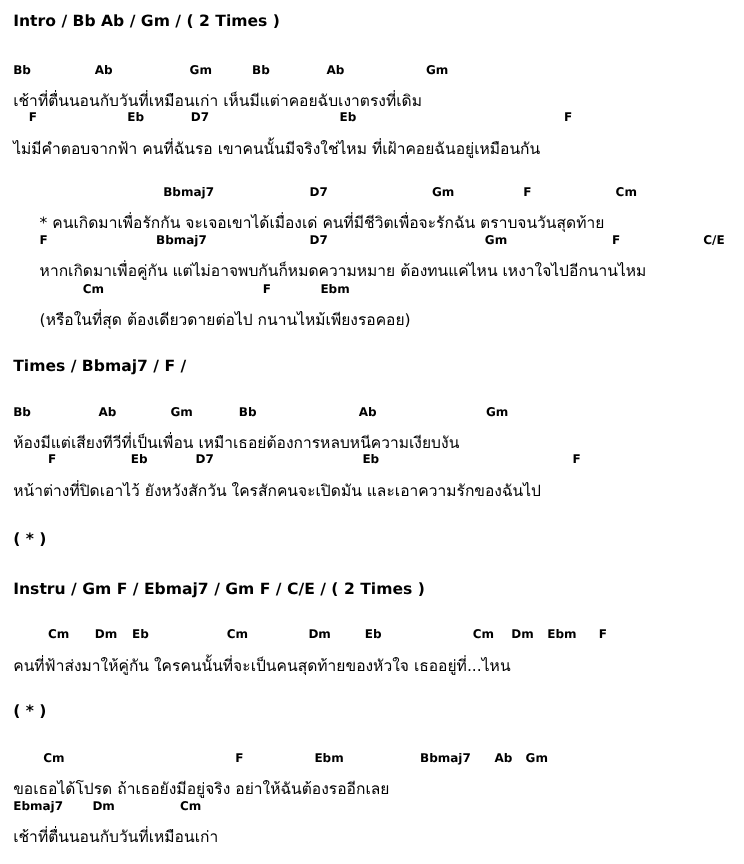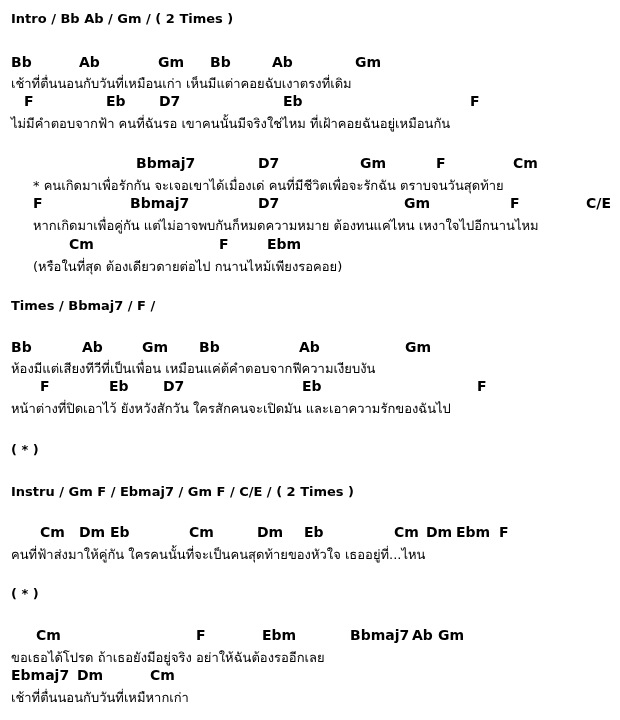--- a/index.html
+++ b/index.html
@@ -1,20 +1,20 @@
 <!DOCTYPE html>
 <html><head>
   <meta charset="utf-8">
   <style>
     html, body { margin: 0; padding: 0; background: #ffffff; }
     body { width: 620px; height: 720px; position: relative; overflow: hidden;
            font-family: "DejaVu Sans", "Liberation Sans", sans-serif; color: #000; }
     .line { position: absolute; left: 0; height: 18px; white-space: nowrap; }
     .hdr { font-weight: bold; font-size: 13px; left: 11px; }
-    .chord { position: absolute; font-weight: bold; font-size: 14px; top: 0; }
+    .chord { position: absolute; font-weight: bold; font-size: 10px; top: 0; }
     .lyric { font-size: 13px; }
   </style>
 </head>
 <body>
 
 <div class="line hdr" style="top:11px">Intro  / Bb Ab / Gm / ( 2 Times )</div>
 
 <div class="line" style="top:54px">
   <span class="chord" style="left:11px">Bb</span>
   <span class="chord" style="left:79px">Ab</span>
@@ -60,21 +60,21 @@
 <div class="line hdr" style="top:298px">Times  / Bbmaj7 / F /</div>
 
 <div class="line" style="top:339px">
   <span class="chord" style="left:11px">Bb</span>
   <span class="chord" style="left:82px">Ab</span>
   <span class="chord" style="left:142px">Gm</span>
   <span class="chord" style="left:199px">Bb</span>
   <span class="chord" style="left:299px">Ab</span>
   <span class="chord" style="left:405px">Gm</span>
 </div>
-<div class="line lyric" style="top:358px;left:11px"> ห้องมีแต่เสียงทีวีที่เป็นเพื่อน    เหมือนแค่ต้คำตอบจากฟีความเงียบงัน</div>
+<div class="line lyric" style="top:358px;left:11px"> ห้องมีแต่เสียงทีวีที่เป็นเพื่อน    เหมืาเธอย่ต้องการหลบหนีความเงียบงัน</div>
 <div class="line" style="top:378px">
   <span class="chord" style="left:40px">F</span>
   <span class="chord" style="left:109px">Eb</span>
   <span class="chord" style="left:163px">D7</span>
   <span class="chord" style="left:302px">Eb</span>
   <span class="chord" style="left:477px">F</span>
 </div>
 <div class="line lyric" style="top:398px;left:11px">หน้าต่างที่ปิดเอาไว้  ยังหวังสักวัน ใครสักคนจะเปิดมัน  และเอาความรักของฉันไป</div>
 
 <div class="line hdr" style="top:442px">( * )</div>
@@ -104,13 +104,13 @@
   <span class="chord" style="left:350px">Bbmaj7</span>
   <span class="chord" style="left:412px">Ab</span>
   <span class="chord" style="left:438px">Gm</span>
 </div>
 <div class="line lyric" style="top:647px;left:11px">ขอเธอได้โปรด  ถ้าเธอยังมีอยู่จริง อย่าให้ฉันต้องรออีกเลย</div>
 <div class="line" style="top:667px">
   <span class="chord" style="left:11px">Ebmaj7</span>
   <span class="chord" style="left:77px">Dm</span>
   <span class="chord" style="left:150px">Cm</span>
 </div>
-<div class="line lyric" style="top:687px;left:11px"> เช้าที่ตื่นนอนกับวันที่เหมืหากเก่า</div>
+<div class="line lyric" style="top:687px;left:11px"> เช้าที่ตื่นนอนกับวันที่เหมือนเก่า</div>
 
 </body></html>

